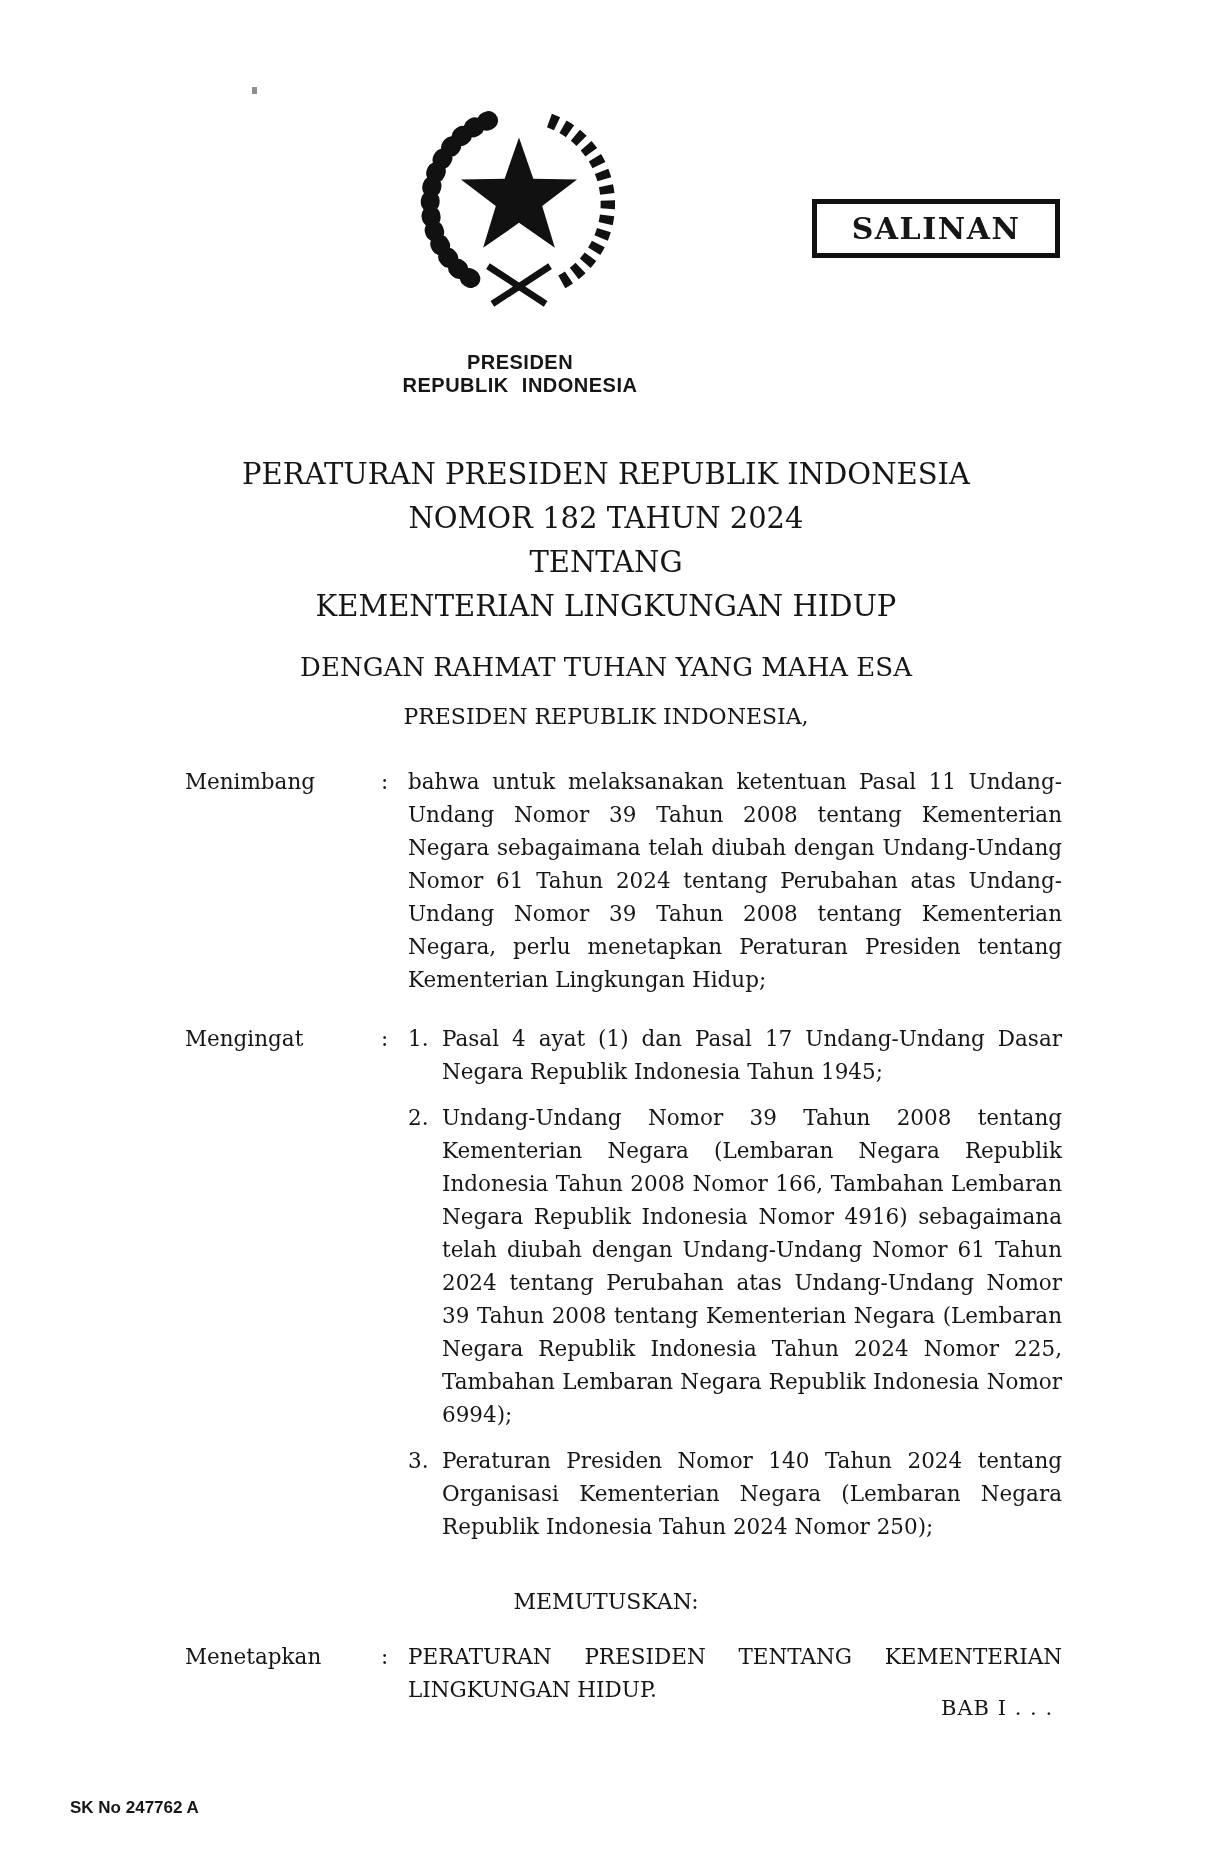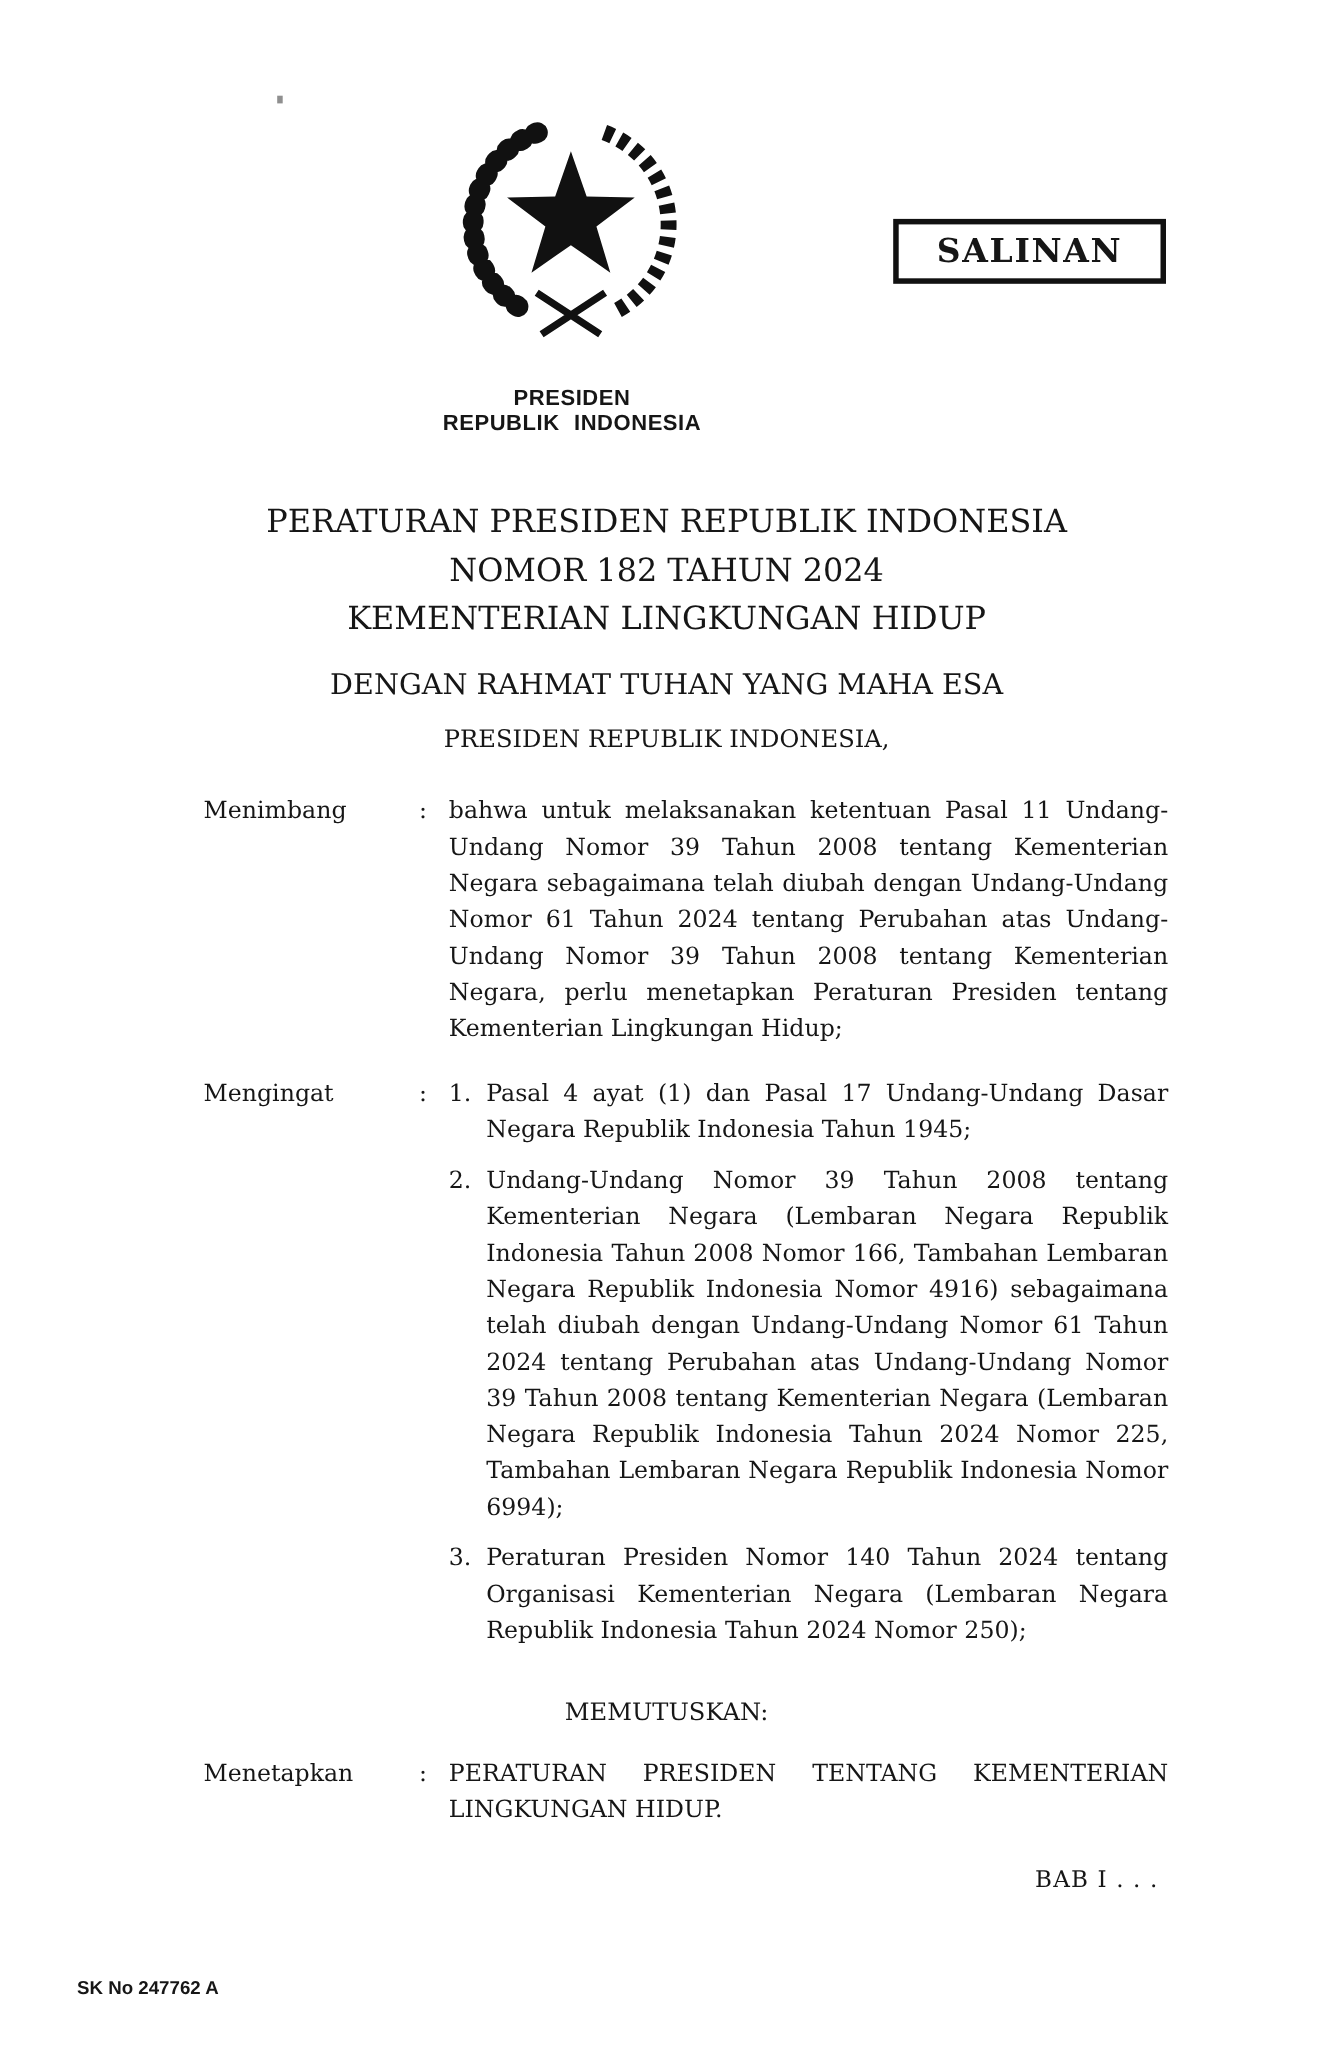--- a/index.html
+++ b/index.html
@@ -81,20 +81,21 @@
   <div class="institution">
     <div class="line1">PRESIDEN</div>
     <div class="line2">REPUBLIK INDONESIA</div>
   </div>
 
   <div class="content">
 
     <div class="title-block">
       <div>PERATURAN PRESIDEN REPUBLIK INDONESIA</div>
       <div>NOMOR 182 TAHUN 2024</div>
+      <div>TENTANG</div>
       <div>KEMENTERIAN LINGKUNGAN HIDUP</div>
     </div>
 
     <div class="invocation">DENGAN RAHMAT TUHAN YANG MAHA ESA</div>
     <div class="authority">PRESIDEN REPUBLIK INDONESIA,</div>
 
     <div class="clause clause-menimbang">
       <div class="c-label">Menimbang</div>
       <div class="c-colon">:</div>
       <div class="c-body">bahwa untuk melaksanakan ketentuan Pasal 11 Undang-Undang Nomor 39 Tahun 2008 tentang Kementerian Negara sebagaimana telah diubah dengan Undang-Undang Nomor 61 Tahun 2024 tentang Perubahan atas Undang-Undang Nomor 39 Tahun 2008 tentang Kementerian Negara, perlu menetapkan Peraturan Presiden tentang Kementerian Lingkungan Hidup;</div>

